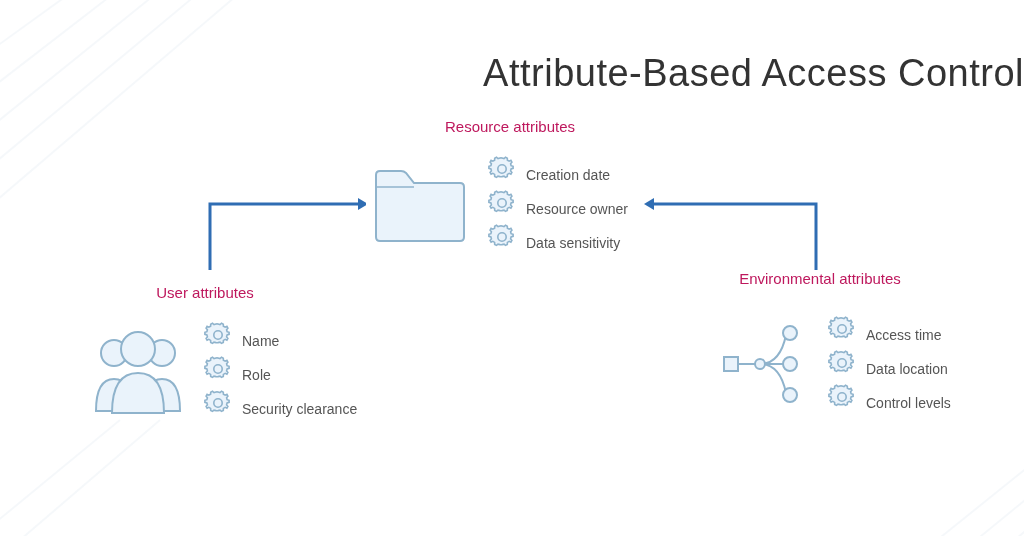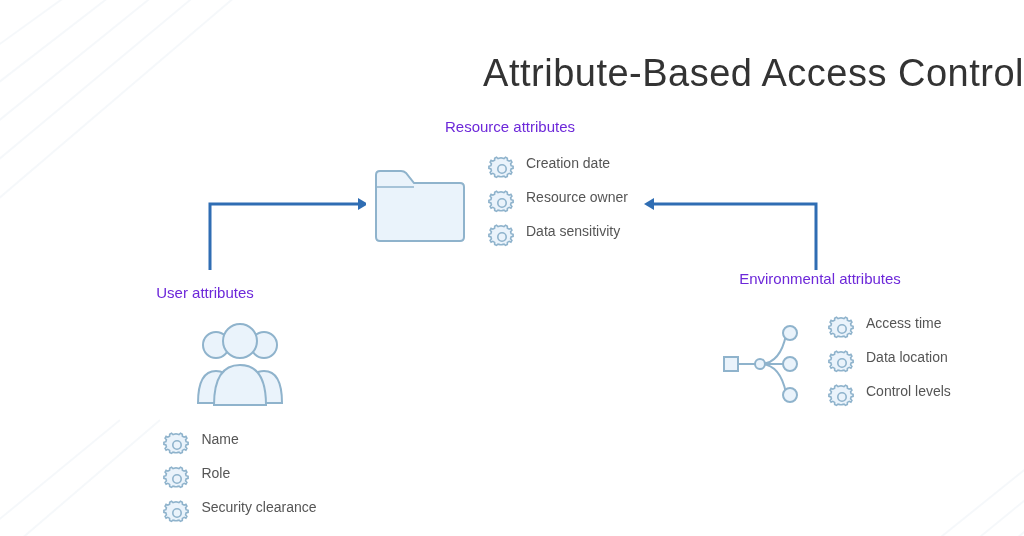--- a/index.html
+++ b/index.html
@@ -23,26 +23,26 @@
     left: 0;
     width: 100%;
     text-align: right;
     font-size: 38px;
     font-weight: 400;
     color: #333;
     letter-spacing: 0.5px;
   }
   .section-label {
     font-size: 15px;
-    color: #6d28d9;
+    color: #be185d;
     text-align: center;
   }
   .attr-row {
     display: flex;
-    align-items: flex-start;
+    align-items: flex-end;
     gap: 10px;
     margin: 6px 0;
   }
   .attr-text {
     font-size: 14px;
     color: #555;
   }
   .group {
     position: absolute;
   }
@@ -60,21 +60,20 @@
   .user-group {
     top: 284px;
     left: 90px;
     width: 300px;
   }
   .user-label { margin-bottom: 14px; text-align: center; width: 230px; }
   .user-body {
     display: flex;
     align-items: center;
     gap: 18px;
-    flex-direction: column;
   }
   .env-group {
     top: 270px;
     left: 720px;
     width: 300px;
   }
   .env-label { margin-bottom: 22px; text-align: center; width: 200px; }
   .env-body {
     display: flex;
     align-items: center;

